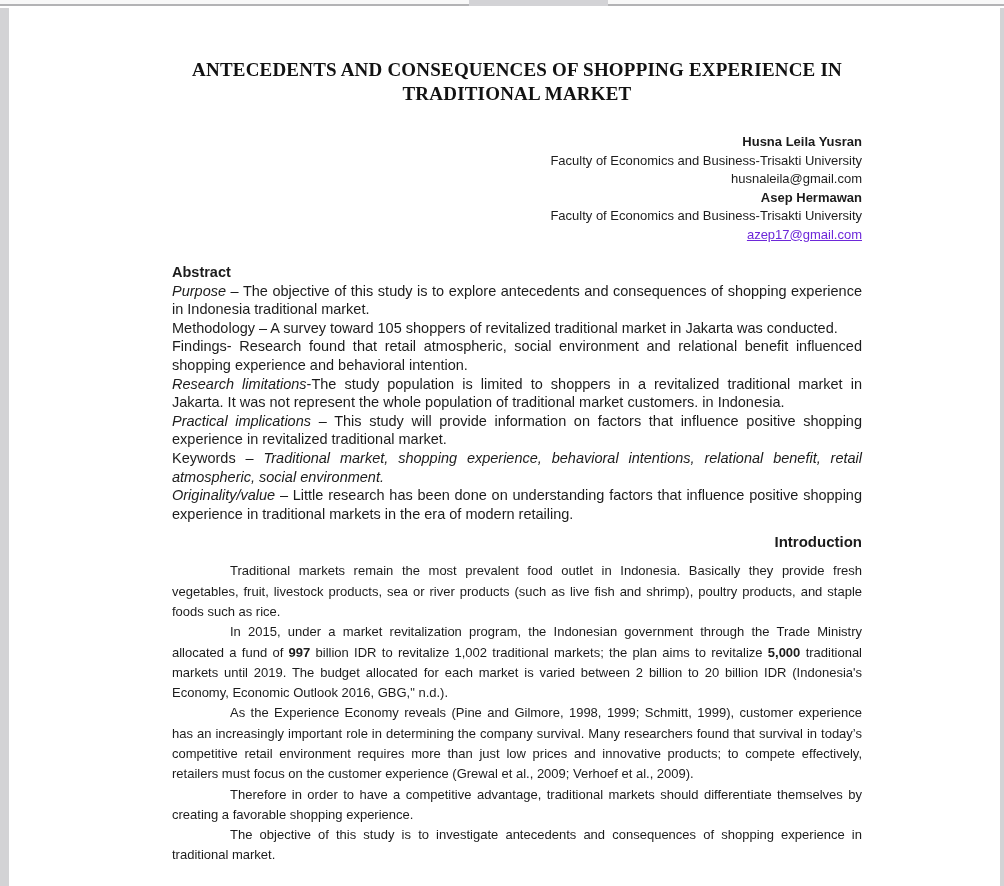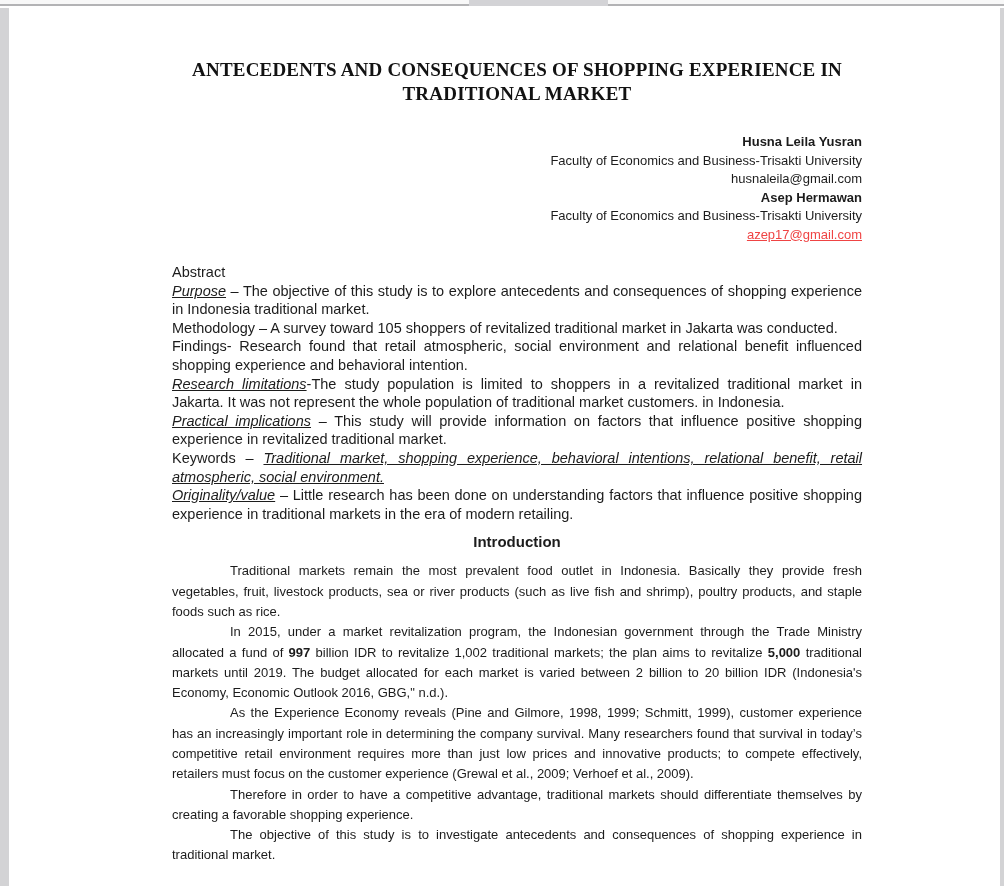--- a/index.html
+++ b/index.html
@@ -38,32 +38,32 @@
   
   .paper-title {
     font-family: "Liberation Serif", serif;
     font-weight: 700; font-size: 19px; line-height: 24px;
     letter-spacing: 0.2px; text-align: center; color: #121212;
   }
 
   
   .authors { margin-top: 27px; text-align: right; font-size: 13px; line-height: 18.5px; }
   .authors .name { font-weight: 700; }
-  .authors .email-link { color: #ef4444; text-decoration: underline; }
+  .authors .email-link { color: #6d28d9; text-decoration: underline; }
 
   
   .abstract { margin-top: 19px; font-size: 14.5px; line-height: 18.6px; text-align: justify; }
   .abstract p { margin: 0; }
-  .abs-heading { font-weight: 400; text-align: left; }
-  .it { font-style: italic; text-decoration: underline; }
+  .abs-heading { font-weight: 700; text-align: left; }
+  .it { font-style: italic; }
 
   
   .section-heading {
     margin-top: 10px; margin-bottom: 11px;
-    font-weight: 700; font-size: 15px; text-align: center;
+    font-weight: 700; font-size: 15px; text-align: right;
   }
   .bodytext { font-size: 13px; line-height: 20.3px; text-align: justify; }
   .bodytext p { margin: 0; text-indent: 58px; }
   .b { font-weight: 700; }
 </style>
 </head>
 <body>
 
 <div class="viewport">
 

